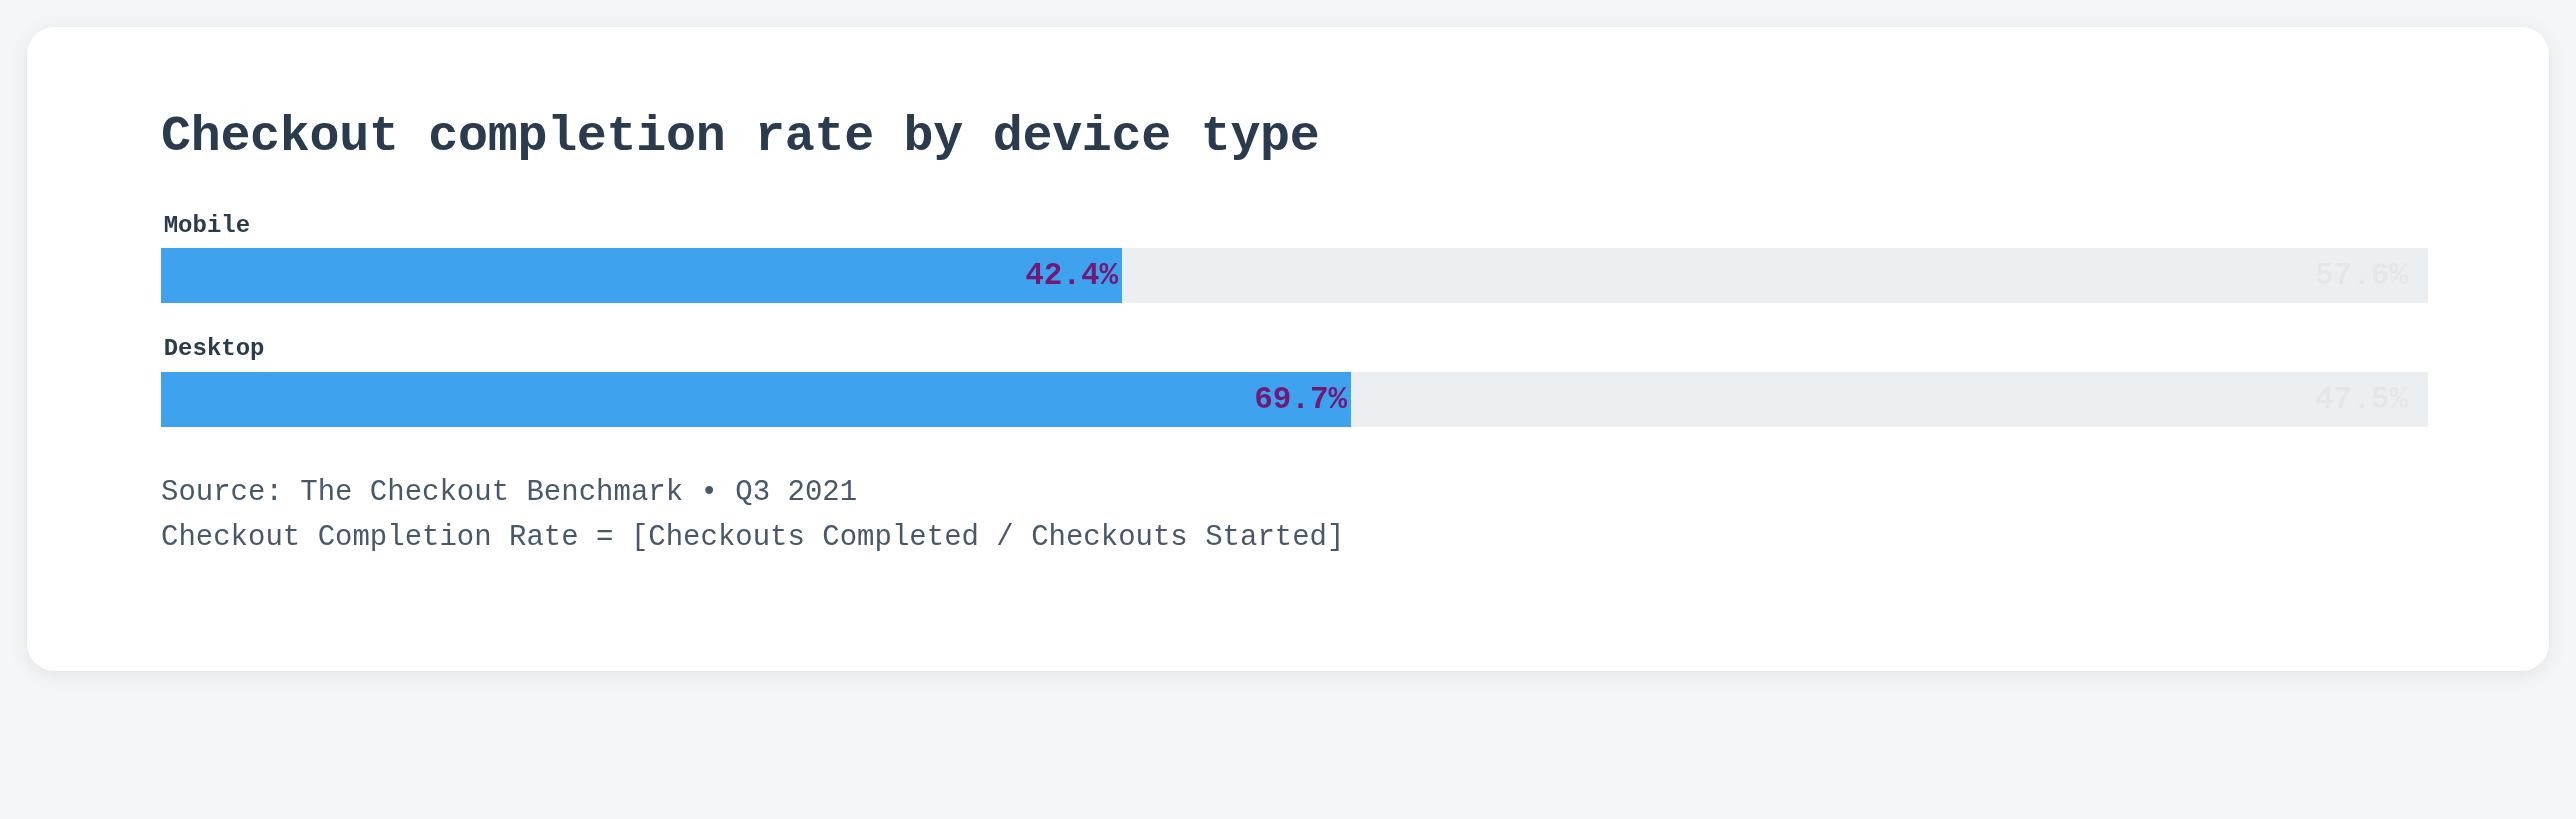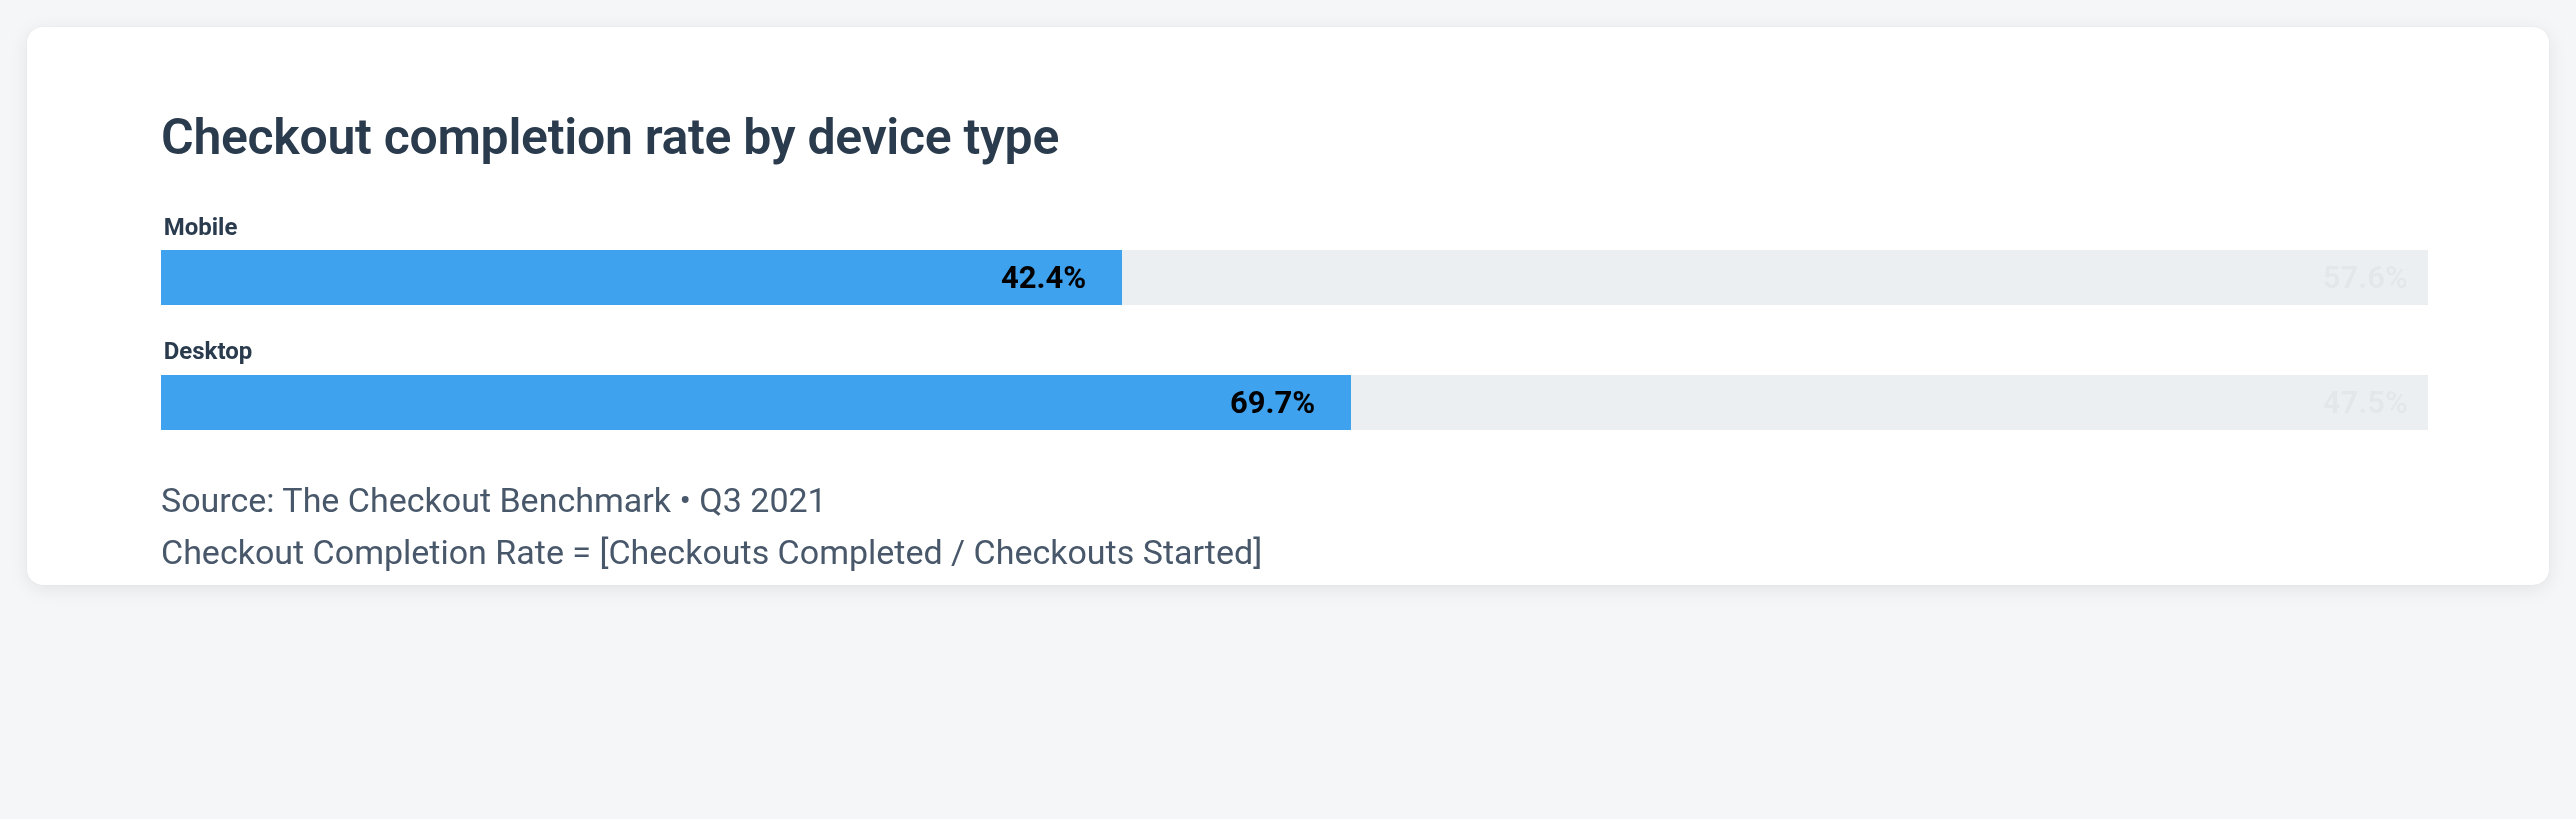--- a/index.html
+++ b/index.html
@@ -9,25 +9,26 @@
     width: 2576px;
     height: 819px;
     font-family: -apple-system, BlinkMacSystemFont, "Segoe UI", Roboto, "Helvetica Neue", Arial, sans-serif;
     background: #f5f6f7;
   }
   .card {
     position: absolute;
     left: 27px;
     top: 27px;
     width: 2522px;
-    height: 558px;
+    height: 644px;
     background: #ffffff;
-    border-radius: 16px;
+    border-radius: 27px;
     box-shadow: 0 4px 20px rgba(0,0,0,0.08), 0 0 0 0.7px rgba(0,0,0,0.02);
     padding: 81px 121px 81px 134px;
+    font-family: Liberation Mono, monospace;
   }
   .title {
     font-size: 50px;
     font-weight: 600;
     color: #2a3b4d;
     margin: 0 0 47px 0;
     letter-spacing: -0.3px;
   }
   .bar-block {
     margin-bottom: 32px;
@@ -44,41 +45,41 @@
     height: 55px;
     background: #eceff1;
     display: flex;
     align-items: stretch;
   }
   .bar-fill {
     background: #3ea2ee;
     display: flex;
     align-items: center;
     justify-content: flex-end;
-    padding-right: 36px;
-    color: #000000;
+    padding-right: 4px;
+    color: #701a75;
     font-weight: 700;
     font-size: 31px;
   }
   .bar-rest {
     flex: 1;
     display: flex;
     align-items: center;
     justify-content: flex-end;
     padding-right: 20px;
     color: #e3e7ea;
     font-weight: 700;
     font-size: 31px;
     text-shadow: 0 0 0.7px rgba(255,255,255,0.6);
   }
   .footnotes {
     margin-top: 44px;
   }
   .footnote {
-    font-size: 34px;
+    font-size: 29px;
     color: #48586a;
     line-height: 1.55;
     font-weight: 400;
   }
 </style>
 </head>
 <body>
 
 <div class="card">
 

